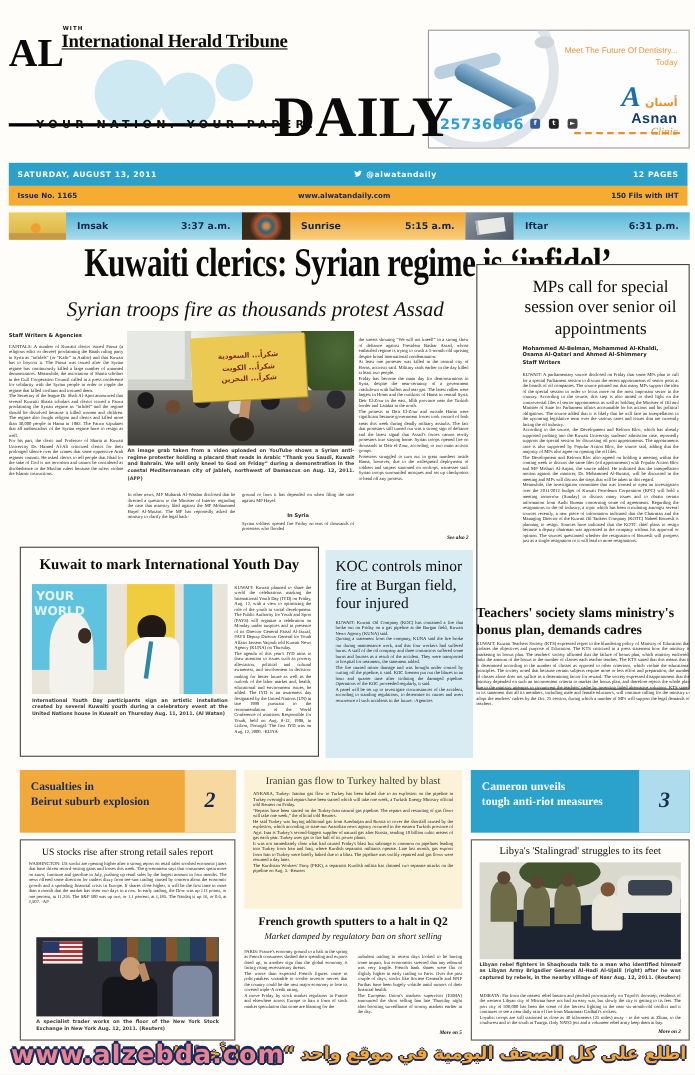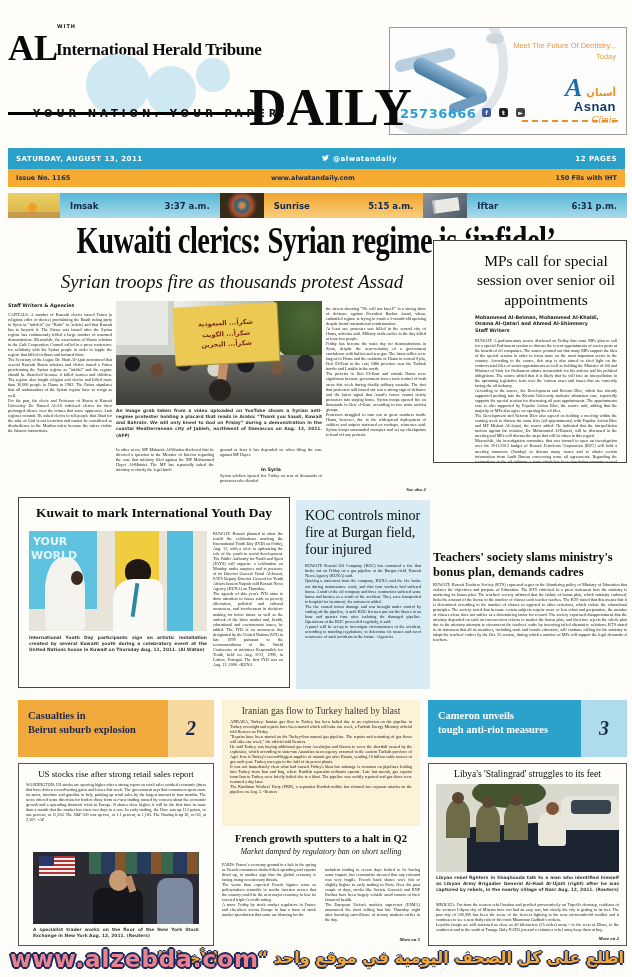--- a/index.html
+++ b/index.html
@@ -1,21 +1,21 @@
 <!DOCTYPE html>
 <html><head>
 <meta charset="utf-8">
 <style>
   html,body{margin:0;padding:0;background:#e9e9e9;}
   #page{position:relative;width:632px;height:977px;background:#fffdfa;margin:0 auto;overflow:hidden;
         font-family:"Liberation Serif",serif;}
   .abs{position:absolute;}
   
   #brand-with{left:57px;top:23px;font:700 5px "DejaVu Sans",sans-serif;letter-spacing:1px;color:#111;}
-  #brand-iht{left:56px;top:40px;font:700 17px "Liberation Serif",serif;color:#0c0c0c;letter-spacing:-0.3px;}
+  #brand-iht{left:56px;top:28px;font:700 17px "Liberation Serif",serif;color:#0c0c0c;letter-spacing:-0.3px;text-decoration:underline;}
   #brand-al{left:8px;top:30px;font:700 36px/1 "Liberation Serif",serif;color:#0a0a0a;z-index:2;}
   .globe{border-radius:50%;background:#cfe9f3;z-index:1;}
   #globe-1{left:86px;top:54px;width:64px;height:62px;}
   #globe-2{left:146px;top:66px;width:50px;height:50px;}
   #globe-3{left:196px;top:58px;width:34px;height:34px;}
   #brand-watan{left:5px;top:48px;font:700 62px/1 "Liberation Serif",serif;color:#0a0a0a;letter-spacing:-1px;z-index:2;}
   #brand-rule{left:8px;top:112px;width:247px;height:3px;background:#000;z-index:2;}
   #brand-tagline{left:33px;top:108px;font:700 10px "DejaVu Sans",sans-serif;letter-spacing:4px;color:#111;z-index:2;}
   #brand-daily{left:249px;top:82px;font:700 52px/1 "Liberation Serif",serif;color:#0a0a0a;z-index:2;}
   
@@ -87,21 +87,21 @@
   #lp-arm{left:102px;top:60px;width:9px;height:24px;background:#c69066;transform:rotate(7deg);}
   #lp-head{left:93px;top:78px;width:22px;height:22px;border-radius:50%;background:#2a241e;}
   .caption{font:600 4.4px/1.4 "DejaVu Sans",sans-serif;color:#3d3d3d;text-align:justify;}
   #lead-caption{left:116px;top:408px;width:206px;}
   #lead-belowA{left:116px;top:447px;width:98px;height:46px;}
   #lead-belowB{left:220px;top:447px;width:102px;height:46px;}
   .subhead-tiny{display:block;text-align:center;font:700 4.6px "DejaVu Sans",sans-serif;color:#222;margin:2px 0 1px 0;}
   #lead-col2{left:326px;top:301px;width:100px;height:191px;}
   .jump{position:absolute;right:0;bottom:0;background:#fffdfa;font:700 italic 4.8px "Liberation Serif",serif;color:#111;padding-left:3px;}
   
-  #mps-box{left:433px;top:240px;width:194px;height:223px;border:1px solid #444;box-sizing:border-box;background:#fffdfa;overflow:hidden;padding-left:32px;}
+  #mps-box{left:433px;top:240px;width:194px;height:387px;border:1px solid #444;box-sizing:border-box;background:#fffdfa;overflow:hidden;padding-left:32px;}
   #mps-title{margin:10px 6px 6px 6px;text-align:center;font:15.5px/1.25 "Liberation Serif",serif;color:#0d0d0d;}
   #mps-byline{margin:0 9px 4px 9px;}
   #mps-body{margin:0 9px;height:205px;}
   
   #youth-box{left:18px;top:497px;width:272px;height:191px;border:1px solid #444;box-sizing:border-box;overflow:hidden;}
   #youth-title{margin-top:7px;text-align:center;font:600 13.5px "Liberation Serif",serif;color:#0d0d0d;}
   #youth-photo{left:10px;top:33px;width:178px;height:100px;background:#e8e4da;overflow:hidden;}
   #yp-blue{left:0;top:0;width:68px;height:78px;background:#5fc3e0;}
   #yp-word1{left:4px;top:4px;font:700 11px "DejaVu Sans",sans-serif;color:rgba(255,255,255,0.85);}
   #yp-word2{left:2px;top:18px;font:700 11px "DejaVu Sans",sans-serif;color:rgba(255,255,255,0.8);}

